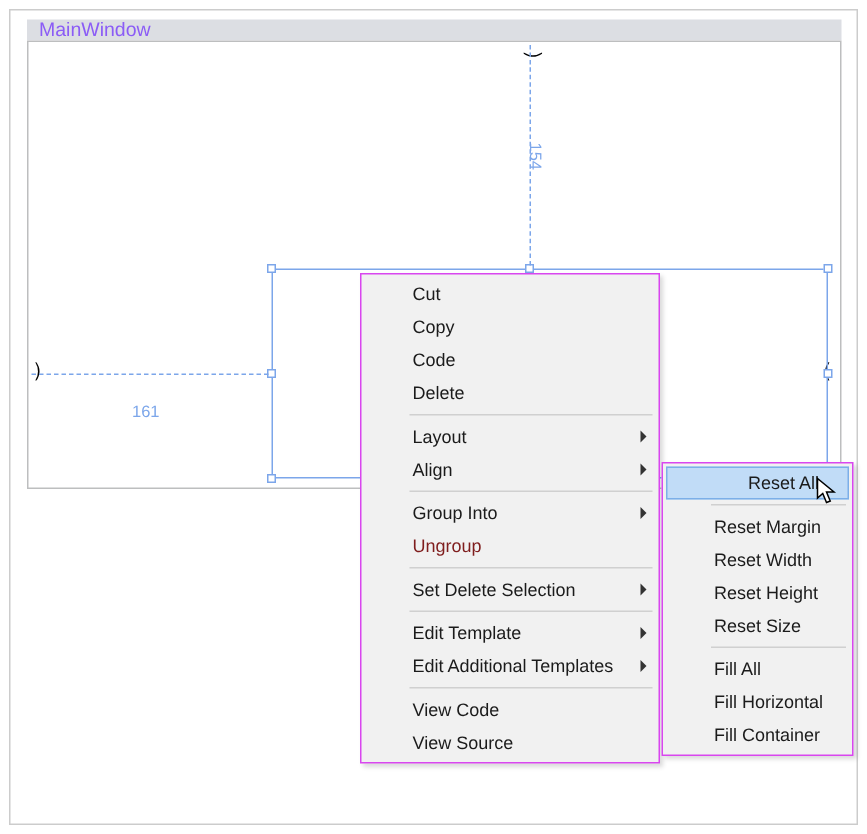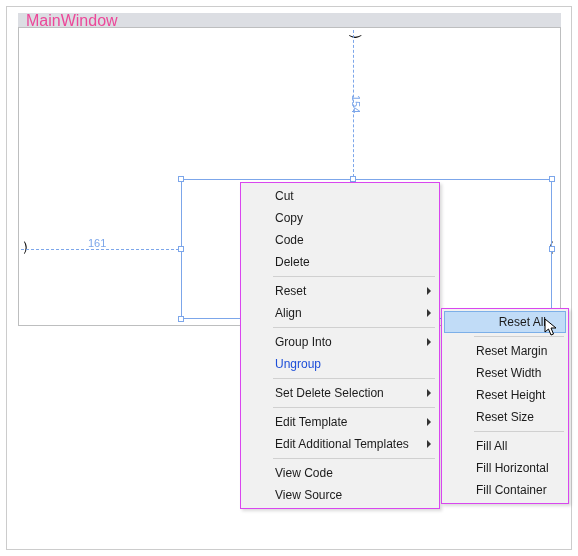--- a/index.html
+++ b/index.html
@@ -20,22 +20,22 @@
 }
 .titlebar {
   position: absolute;
   left: 18px; top: 13px;
   width: 543px; height: 14px;
   background: #dcdee3;
 }
 .title-text {
   position: absolute;
   left: 26px; top: 12px;
-  color: #ec4899;
-  font-size: 16px;
+  color: #8b5cf6;
+  font-size: 13px;
 }
 .client-area {
   position: absolute;
   left: 18px; top: 27px;
   width: 543px; height: 299px;
   border: 1px solid #bdbebf;
   background: #fff;
 }
 
 .sel-box {
@@ -66,20 +66,21 @@
   position: absolute;
   color: #7ca6ea;
   font-size: 11px;
   transform: rotate(90deg);
   transform-origin: left top;
 }
 .guide-label-h {
   position: absolute;
   color: #7ca6ea;
   font-size: 11px;
+  margin-top: 32px;
 }
 .anchor-glyph {
   position: absolute;
   font-size: 13px;
   color: #000;
   line-height: 1;
 }
 
 .ctx-menu {
   position: absolute;
@@ -97,21 +98,21 @@
 .ctx-item {
   position: relative;
   height: 22px;
   line-height: 22px;
   padding-left: 32px;
   padding-right: 20px;
   color: #1b1b1b;
   white-space: nowrap;
   cursor: default;
 }
-.ctx-item.disabled { color: #1d4ed8; }
+.ctx-item.disabled { color: #7f1d1d; }
 .ctx-item.hl { background: #c1dcf7; border: 1px solid #7cafe8; height:22px; line-height:20px; padding-left:31px; padding-right:19px;text-align:right;}
 .ctx-sep {
   height: 1px;
   margin: 3px 2px 3px 30px;
   background: #d0d0d0;
 }
 .arrow {
   position: absolute;
   right: 6px; top: 50%;
   transform: translateY(-50%);
@@ -161,21 +162,21 @@
 <div class="guide-h" style="left:21px; top:249px; width:158px;"></div>
 <div class="guide-label-h" style="left:88px; top:237px;">161</div>
 
 <div class="ctx-menu menu-main">
   <div class="gutter"></div>
   <div class="ctx-item"><span>Cut</span></div>
   <div class="ctx-item"><span>Copy</span></div>
   <div class="ctx-item"><span>Code</span></div>
   <div class="ctx-item"><span>Delete</span></div>
   <div class="ctx-sep"></div>
-  <div class="ctx-item"><span>Reset</span><span class="arrow"></span></div>
+  <div class="ctx-item"><span>Layout</span><span class="arrow"></span></div>
   <div class="ctx-item"><span>Align</span><span class="arrow"></span></div>
   <div class="ctx-sep"></div>
   <div class="ctx-item"><span>Group Into</span><span class="arrow"></span></div>
   <div class="ctx-item disabled"><span>Ungroup</span></div>
   <div class="ctx-sep"></div>
   <div class="ctx-item"><span>Set Delete Selection</span><span class="arrow"></span></div>
   <div class="ctx-sep"></div>
   <div class="ctx-item"><span>Edit Template</span><span class="arrow"></span></div>
   <div class="ctx-item"><span>Edit Additional Templates</span><span class="arrow"></span></div>
   <div class="ctx-sep"></div>

